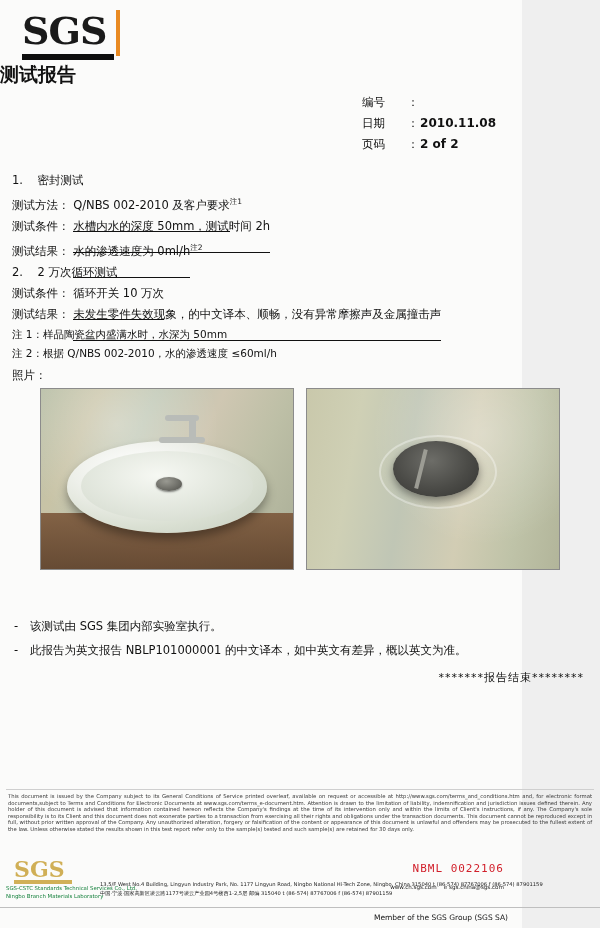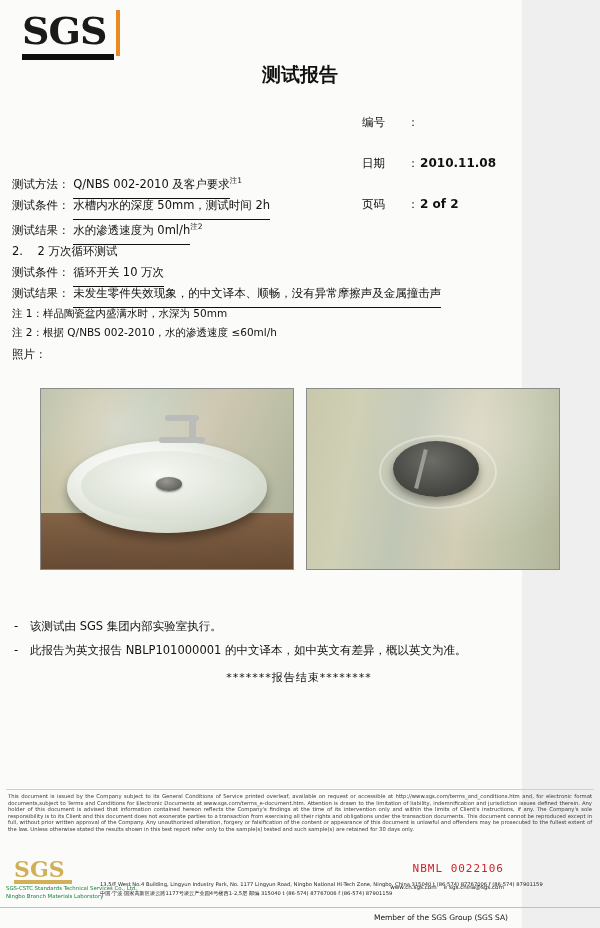--- a/index.html
+++ b/index.html
@@ -23,42 +23,42 @@
     color:#1a1a1a;
     line-height:1;
   }
   .logo-underline{
     position:absolute;left:22px;top:54px;width:92px;height:6px;background:#0e0e0e;
   }
   .logo-orange{
     position:absolute;left:116px;top:10px;width:4px;height:46px;background:#e98a22;
   }
   .report-title{
-    position:absolute;left:0;top:62px;width:600px;text-align:center;
+    position:absolute;left:0;top:62px;width:600px;text-align:left;
     font-family:"DejaVu Serif","Liberation Serif",serif;
     font-weight:bold;font-size:19px;color:#111;
   }
   .meta{
     position:absolute;right:26px;top:92px;
     font-size:11.5px;color:#111;
     line-height:21px;
   }
   .meta .row{display:flex;align-items:baseline;}
-  .meta .k{display:inline-block;width:44px;text-align:justify;margin-top:20px;}
+  .meta .k{display:inline-block;width:44px;text-align:justify;}
   .meta .c{display:inline-block;width:14px;text-align:center;}
   .meta .v{font-weight:bold;font-size:12px;}
 
   
   .content{
     position:absolute;left:12px;top:170px;width:576px;
     font-size:11.5px;color:#111;line-height:21px;
   }
   .ln{white-space:nowrap;}
   .ln .lbl{display:inline-block;}
-  .uline{border-bottom:1px solid #111;padding-bottom:7px;}
+  .uline{border-bottom:1px solid #111;padding-bottom:19px;}
   .sup{font-size:7.5px;vertical-align:super;}
   .note{font-size:10.5px;line-height:19px;}
 
   
   .photos{
     position:absolute;left:40px;top:388px;width:520px;height:210px;
     display:flex;gap:12px;
   }
   .photo{
     width:254px;height:180px;border:1px solid #8b8b8b;
@@ -119,21 +119,21 @@
   }
 
   
   .bullets{
     position:absolute;left:14px;top:614px;width:570px;
     font-size:11.5px;color:#111;line-height:24px;
   }
   .bullets .b{display:flex;}
   .bullets .dash{width:16px;flex:none;}
   .endmark{
-    margin-top:4px;text-align:center;font-size:11px;letter-spacing:1px;
+    margin-top:4px;text-align:right;font-size:11px;letter-spacing:1px;
   }
 
   
   .legal{
     position:absolute;left:8px;top:793px;width:584px;
     font-size:5.3px;line-height:6.6px;color:#3a3a3a;
     text-align:justify;
   }
   .wmark{
     position:absolute;left:14px;top:856px;
@@ -191,20 +191,25 @@
     </div>
     <div class="row">
       <span class="k">页码</span>
       <span class="c">：</span>
       <span class="v">2 of 2</span>
     </div>
   </div>
 
   <div class="content">
 
+    <div class="ln">
+      <span>1.</span>
+      &nbsp;&nbsp;
+      <span>密封测试</span>
+    </div>
 
     <div class="ln">
       <span class="lbl">测试方法：</span>
       <span class="uline">Q/NBS 002-2010 及客户要求</span><span class="sup">注1</span>
     </div>
 
     <div class="ln">
       <span class="lbl">测试条件：</span>
       <span class="uline">水槽内水的深度 50mm，测试时间 2h</span>
     </div>

